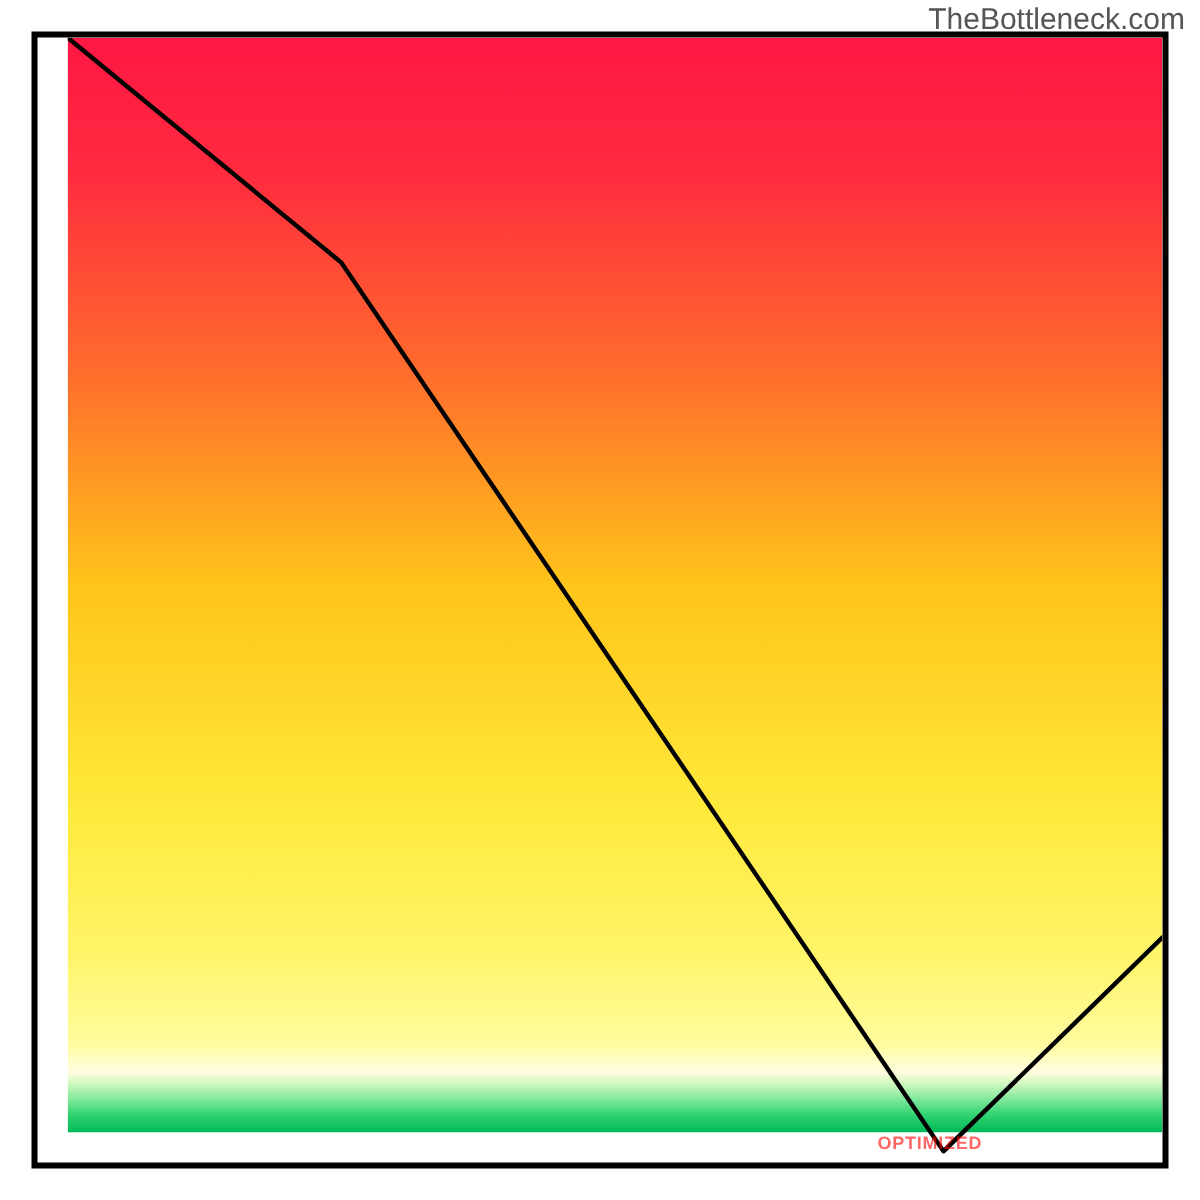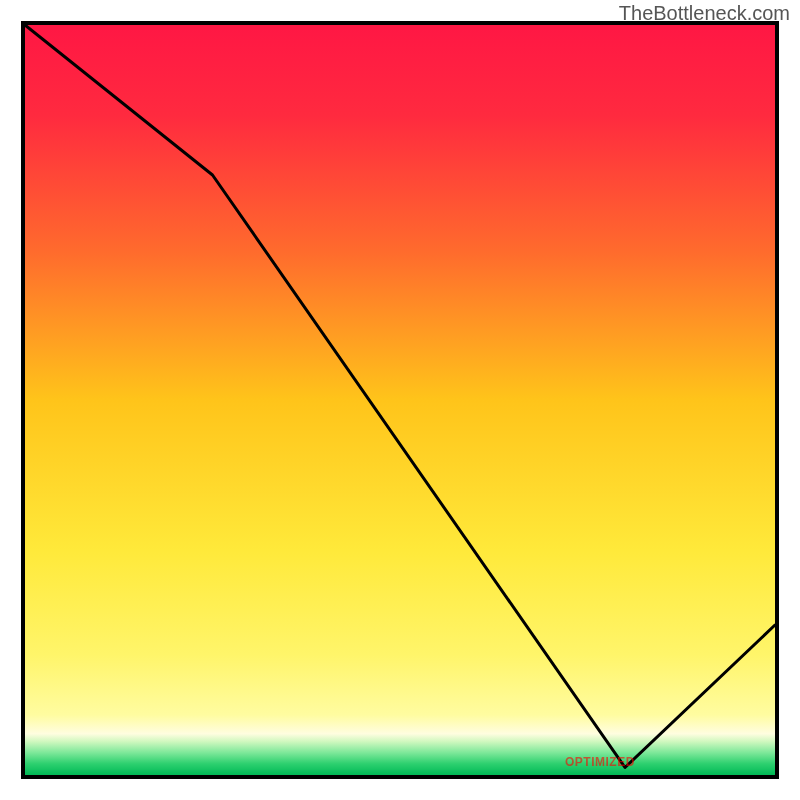--- a/index.html
+++ b/index.html
@@ -27,20 +27,21 @@
     z-index: 10;
   }
   .plot {
     position: absolute;
     left: 21px;
     top: 21px;
     width: 758px;
     height: 758px;
     border: 4px solid #000;
     box-sizing: border-box;
+    padding-left: 20px;
   }
   .plot-inner {
     position: relative;
     width: 100%;
     height: 100%;
     overflow: hidden;
   }
   .gradient {
     position: absolute;
     inset: 0;

